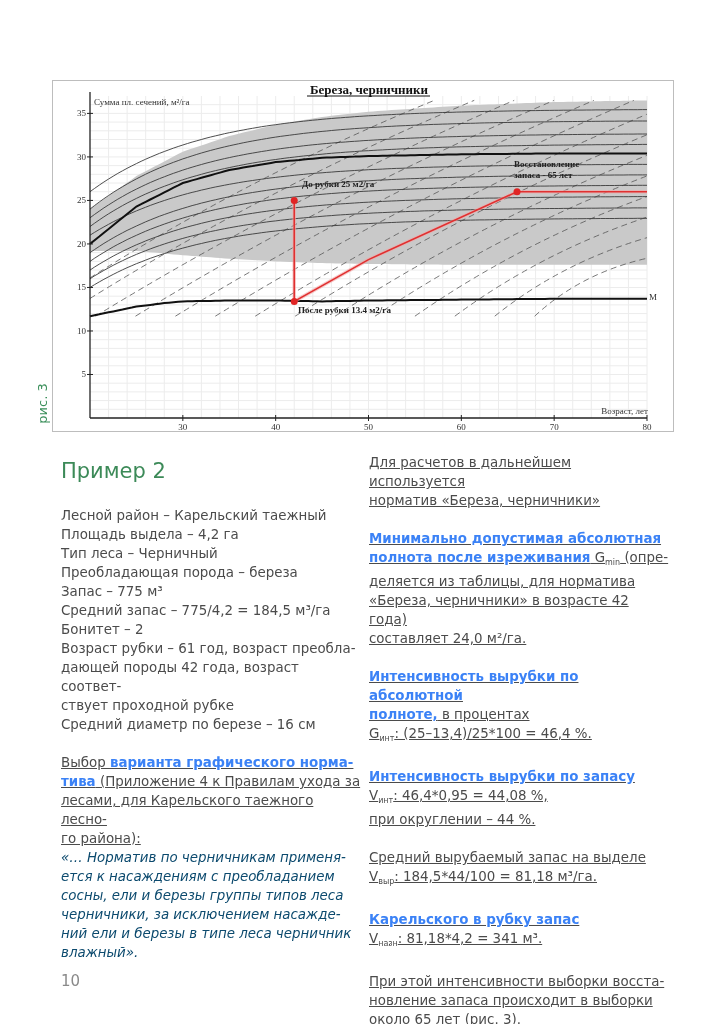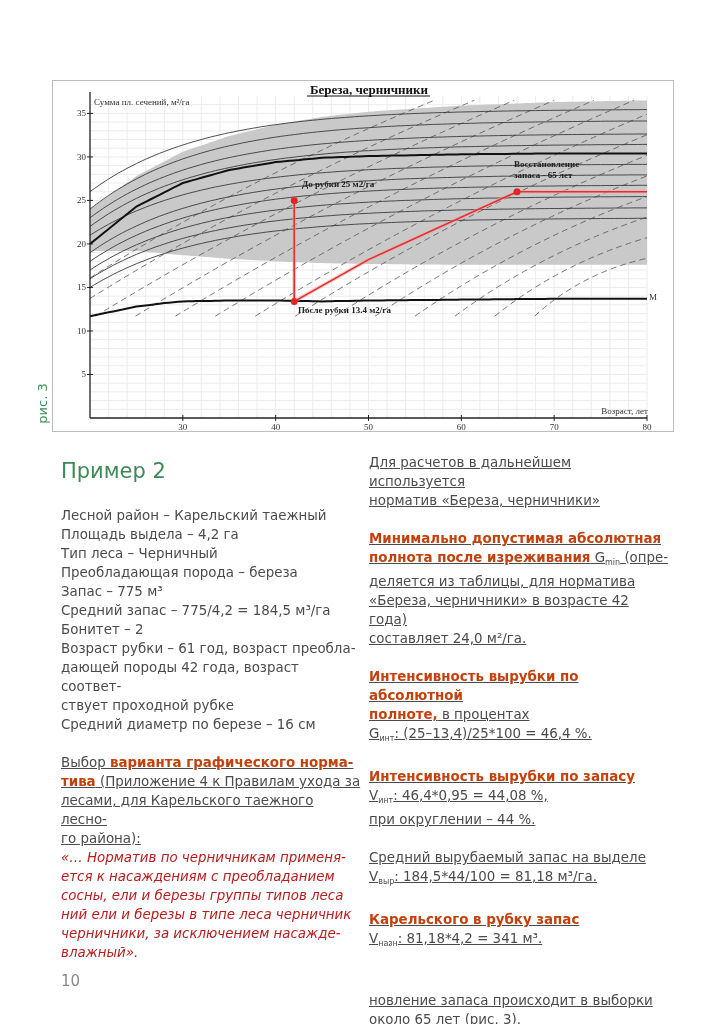--- a/index.html
+++ b/index.html
@@ -9,22 +9,22 @@
   #figure svg { display: block; }
   .fig-label { position: absolute; left: 40px; top: 376px; width: 14px; height: 60px; }
   .fig-label span { position: absolute; left: -18px; top: 20px; transform: rotate(-90deg);
          white-space: nowrap; color: #3a8f5a; font-size: 13px; }
   .col { position: absolute; font-size: 13.4px; line-height: 19px; color: #4b4b4b; }
   .col-left { left: 61px; top: 450px; width: 300px; }
   .col-right { left: 369px; top: 453px; width: 300px; }
   h2 { margin: 8px 0 22px 0; font-weight: normal; font-size: 21px; color: #3c8a58; line-height: 26px; }
   p { margin: 0; text-decoration: underline; }
   .gap { height: 19px; }
-  b { color: #c2410c; font-weight: bold; }
-  .quote { color: #b91c1c; font-style: italic; }
+  b { color: #3b82f6; font-weight: bold; }
+  .quote { color: #0c4a6e; font-style: italic; }
   sub { font-size: 8px; vertical-align: -3px; margin-top: 45px; }
   .page-num { position: absolute; left: 61px; top: 972px; font-size: 15px; color: #8a8a8a; }
 </style>
 </head>
 <body>
 
 <div id="figure">
   <svg id="chart" width="622" height="352" xmlns="http://www.w3.org/2000/svg">
     <rect x="0.5" y="0.5" width="621" height="351" fill="#ffffff" stroke="#bdbdbd"></rect>
     <g id="grid">
@@ -202,22 +202,22 @@
   <p>
     <span>Выбор </span><b>варианта графического норма-</b><br>
     <b>тива</b><span> (Приложение 4 к Правилам ухода за</span><br>
     <span>лесами, для Карельского таежного лесно-</span><br>
     <span>го района):</span>
   </p>
   <div id="quote" class="quote">
       <div>«… Норматив по черничникам применя-</div>
       <div>ется к насаждениям с преобладанием</div>
       <div>сосны, ели и березы группы типов леса</div>
+      <div>черничники, за исключением насажде-</div>
       <div>ний ели и березы в типе леса черничник</div>
-      <div>черничники, за исключением насажде-</div>
       <div>влажный».</div>
     </div>
 </div>
 
 <div class="col col-right">
   <p>
     <span>Для расчетов в дальнейшем используется</span><br>
     <span>норматив «Береза, черничники»</span>
   </p>
   <div class="gap"></div>
@@ -245,19 +245,19 @@
     <span>Средний вырубаемый запас на выделе</span><br>
     <span>V</span><sub>выр</sub><span>: 184,5*44/100 = 81,18 м³/га.</span>
   </p>
   <div class="gap"></div>
   <p>
     <b>Карельского в рубку запас</b><br>
     <span>V</span><sub>назн</sub><span>: 81,18*4,2 = 341 м³.</span>
   </p>
   <div class="gap"></div>
   <p>
-    <br>
+    <span>При этой интенсивности выборки восста-</span><br>
     <span>новление запаса происходит в выборки</span><br>
     <span>около 65 лет (рис. 3).</span>
   </p>
 </div>
 
 <div class="page-num">10</div>
 
 </body></html>

